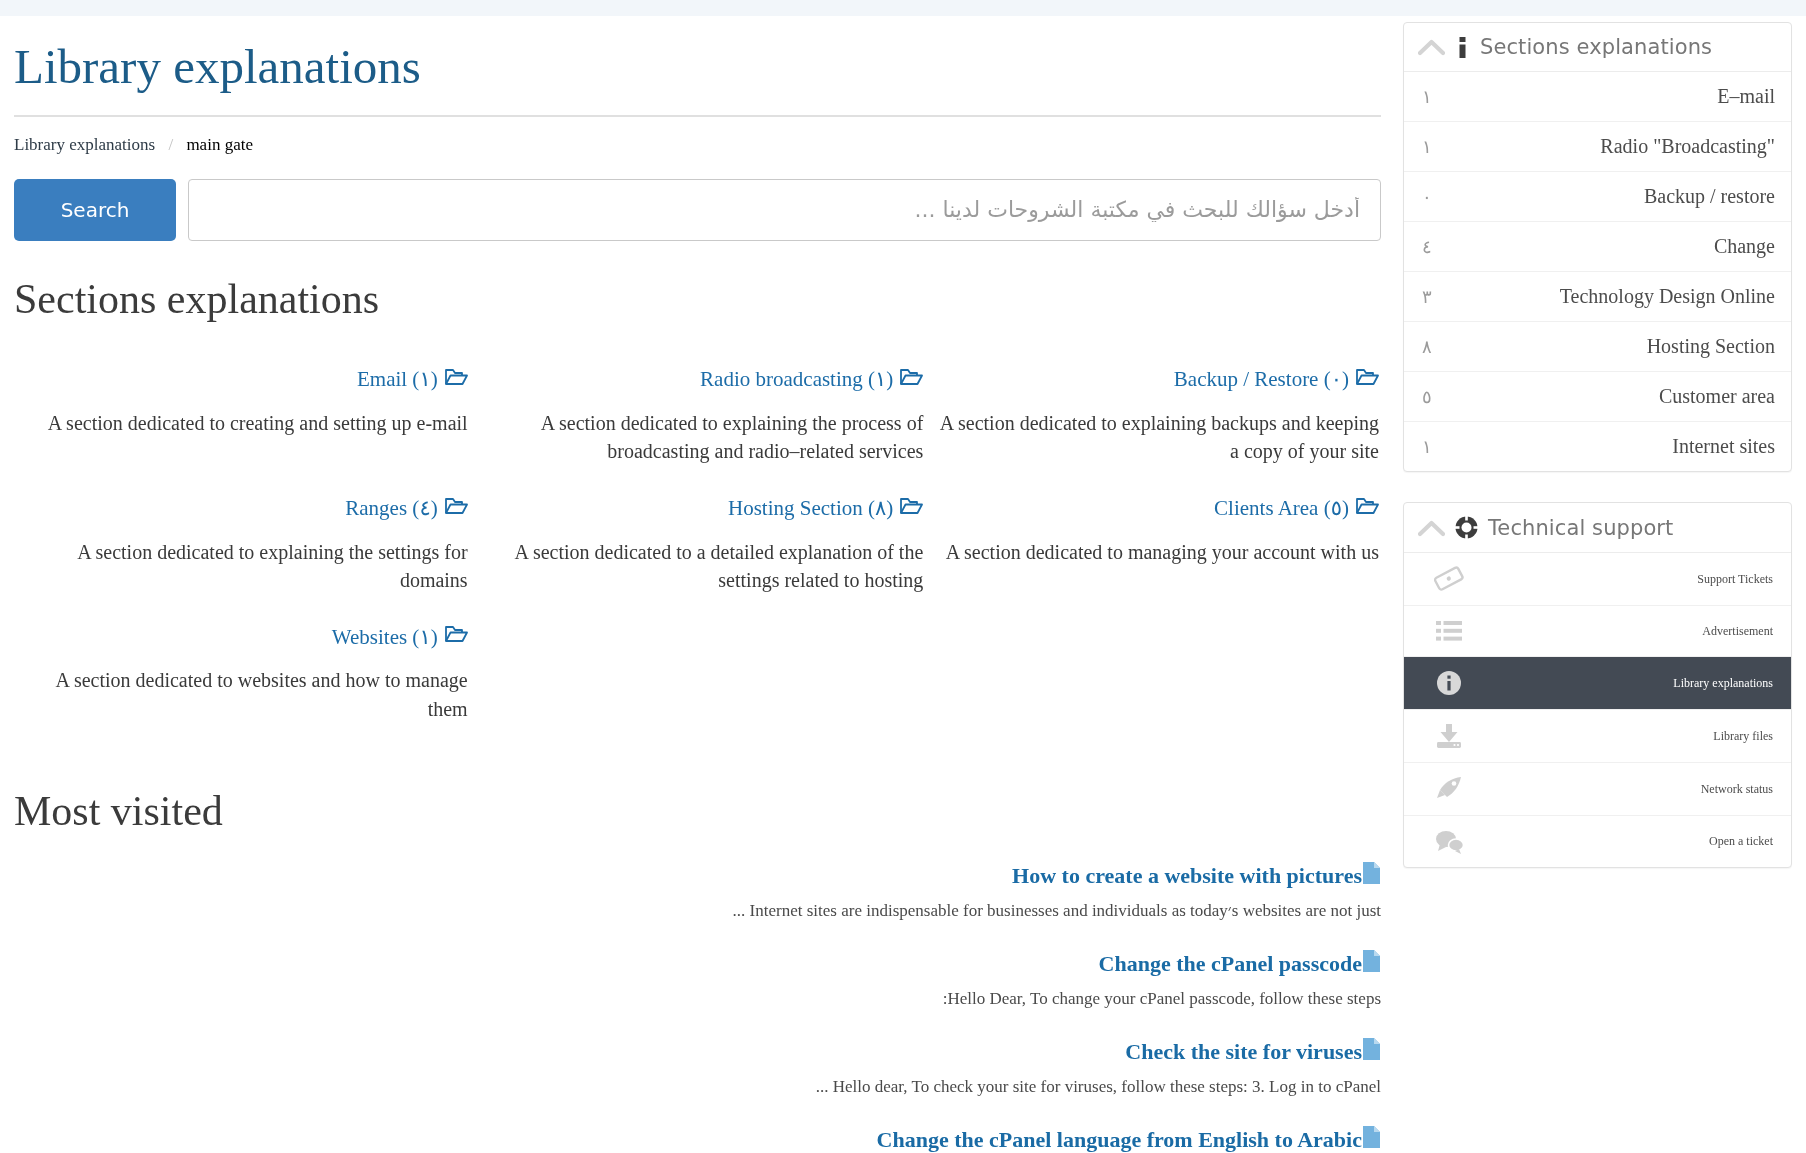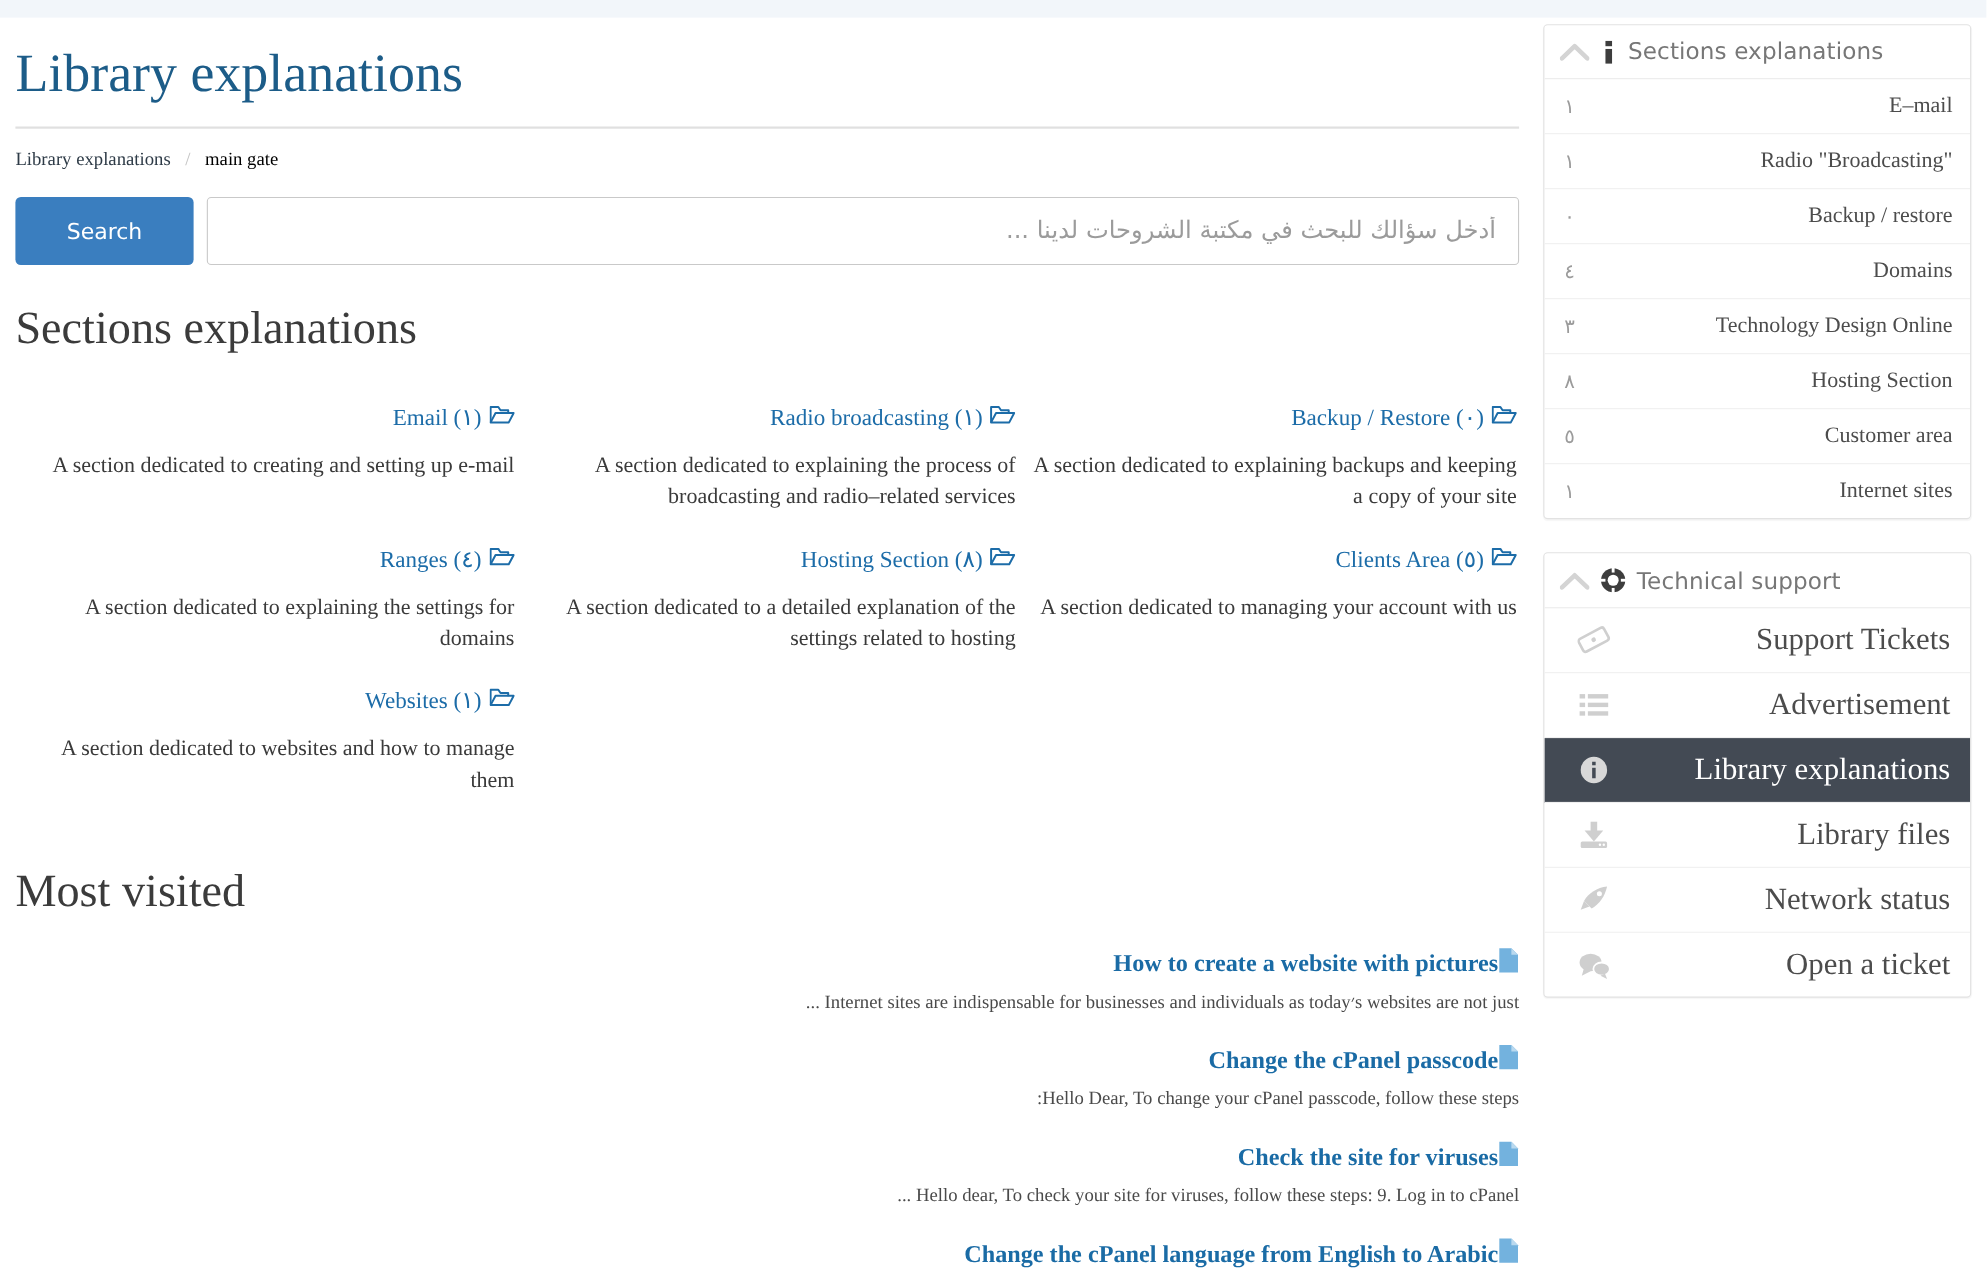--- a/index.html
+++ b/index.html
@@ -65,21 +65,21 @@
   .srow .scount {
     flex: 0 0 auto; text-align: left; width: 60px;
     color: #9b9b9b; font-size: 18px;
     direction: rtl;
   }
 
   .trow {
     display: flex; align-items: center;
     padding: 13px 16px 13px 18px;
     border-bottom: 1px solid #f0f0f0;
-    font-size: 28px; color: #4c4c4c;
+    font-size: 12px; color: #4c4c4c;
     direction: rtl; cursor: pointer;
   }
   .trow:last-child { border-bottom: none; }
   .trow .tlabel { flex: 1 1 auto; text-align: right; padding-right: 2px; }
   .trow .ticon {
     flex: 0 0 auto; width: 54px; display: flex;
     align-items: center; justify-content: center;
     color: #cfcfcf;
   }
   .trow.active { background: #434a54; color: #ffffff; }
@@ -187,21 +187,21 @@
         </div>
         <div class="srow">
           <span class="slabel">"Radio "Broadcasting</span>
           <span class="scount">١</span>
         </div>
         <div class="srow">
           <span class="slabel">Backup / restore</span>
           <span class="scount">٠</span>
         </div>
         <div class="srow">
-          <span class="slabel">Domains</span>
+          <span class="slabel">Change</span>
           <span class="scount">٤</span>
         </div>
         <div class="srow">
           <span class="slabel">Technology Design Online</span>
           <span class="scount">٣</span>
         </div>
         <div class="srow">
           <span class="slabel">Hosting Section</span>
           <span class="scount">٨</span>
         </div>
@@ -444,21 +444,21 @@
       <div class="article">
         <div class="article-title">
           <span>Check the site for viruses</span>
           <span class="doc-icon">
             <svg width="19" height="24" viewBox="0 0 19 24">
                 <path d="M1 1 H12 L18 7 V23 H1 Z" fill="#73b2de"></path>
                 <path d="M12 1 L18 7 H12 Z" fill="#b9d9ef"></path>
               </svg>
           </span>
         </div>
-        <div class="article-excerpt">... Hello dear, To check your site for viruses, follow these steps: 9. Log in to cPanel</div>
+        <div class="article-excerpt">... Hello dear, To check your site for viruses, follow these steps: 3. Log in to cPanel</div>
       </div>
       <div class="article">
         <div class="article-title">
           <span>Change the cPanel language from English to Arabic</span>
           <span class="doc-icon">
             <svg width="19" height="24" viewBox="0 0 19 24">
                 <path d="M1 1 H12 L18 7 V23 H1 Z" fill="#73b2de"></path>
                 <path d="M12 1 L18 7 H12 Z" fill="#b9d9ef"></path>
               </svg>
           </span>

